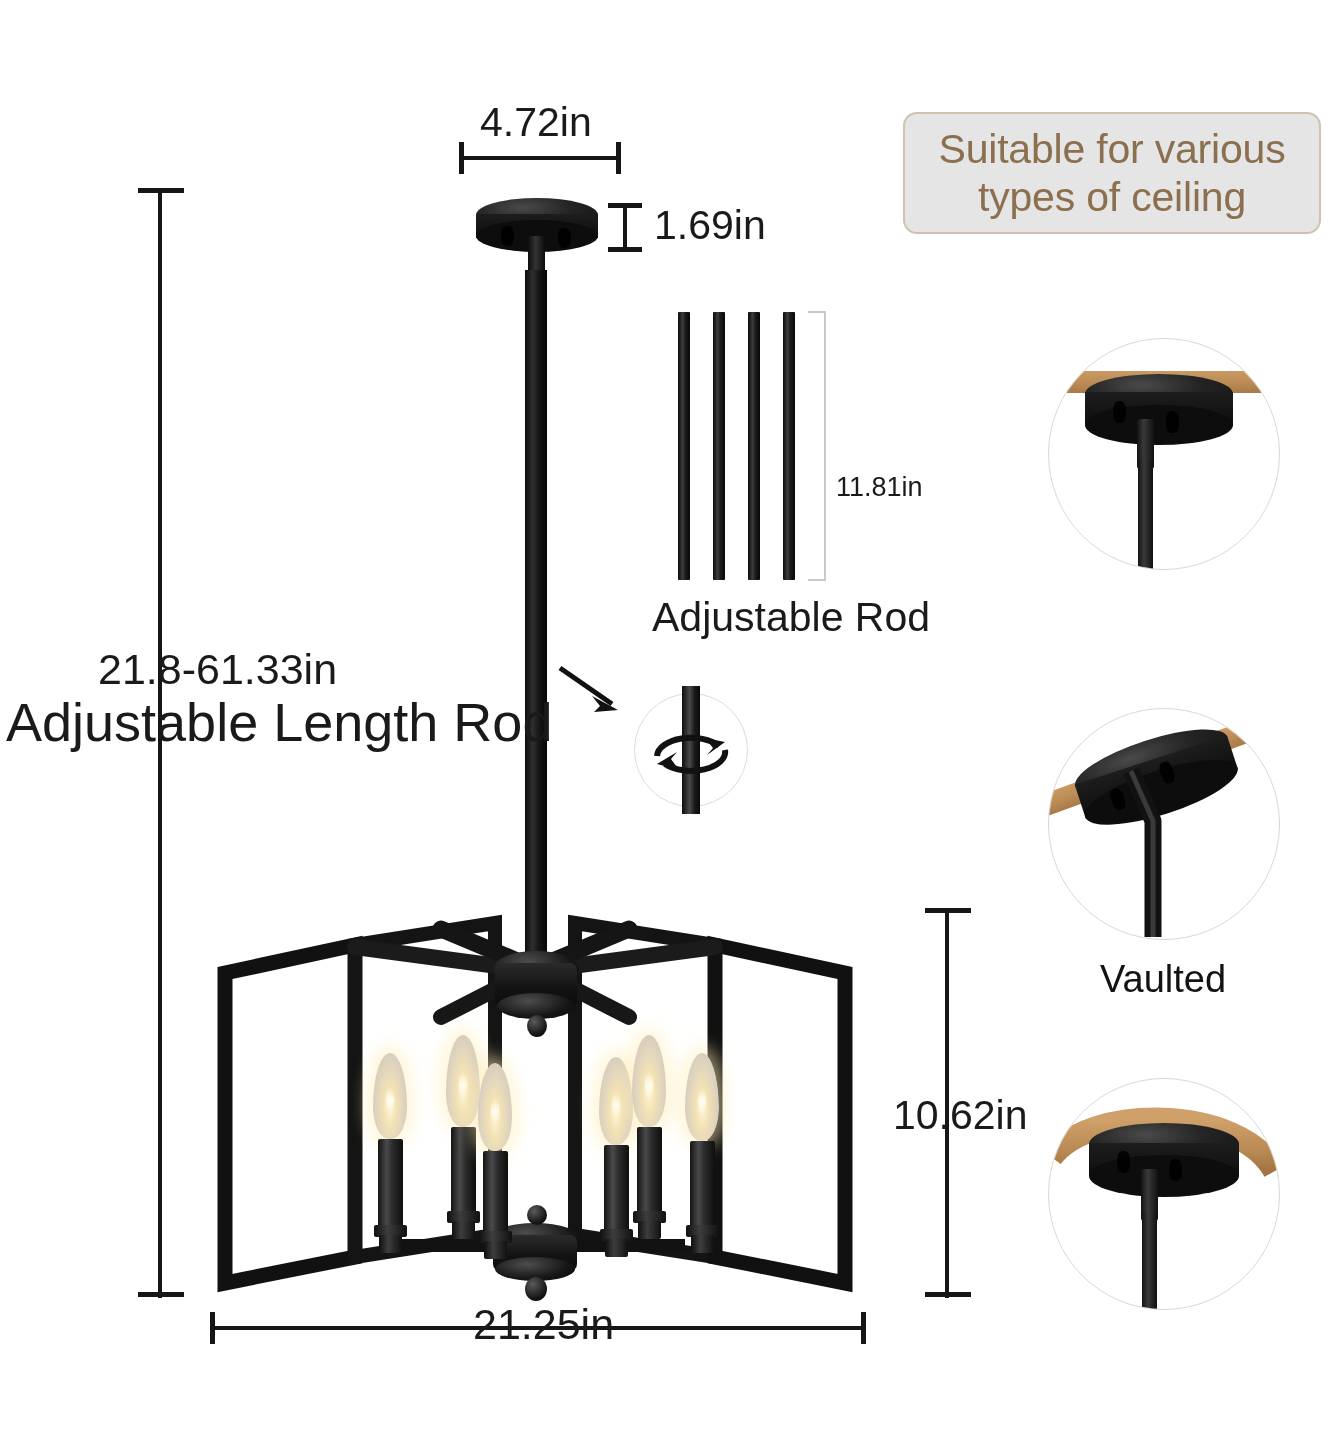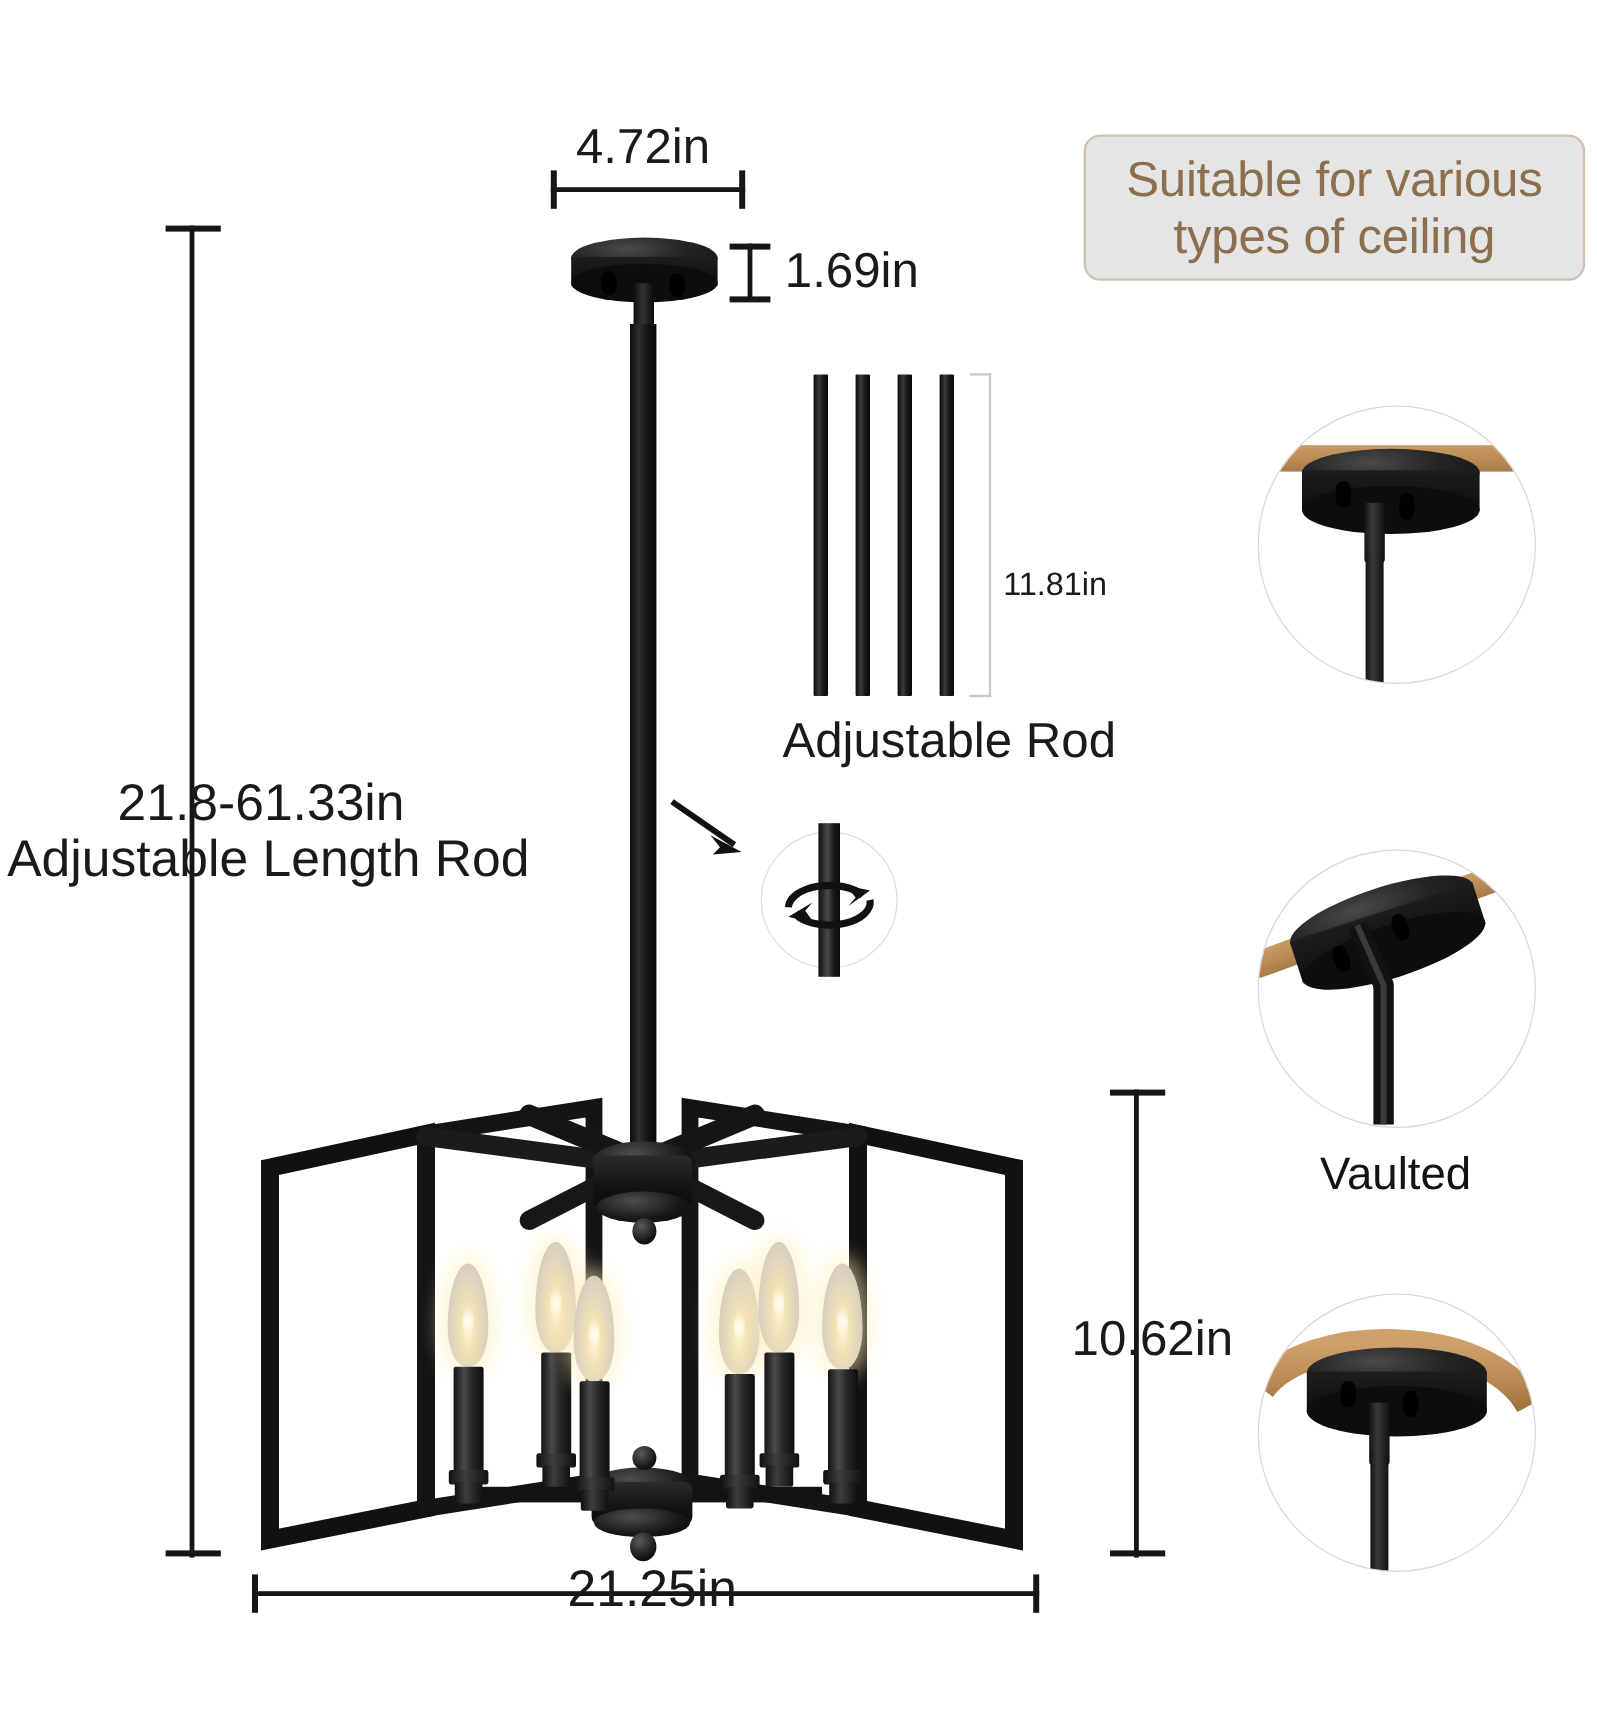--- a/index.html
+++ b/index.html
@@ -232,21 +232,21 @@
       <path d="M90 48 L70 44 L78 54 L72 61 Z" fill="#111"></path>
       <path d="M90 56 A34 19 0 0 1 30 70" stroke="#111" stroke-width="6" fill="none"></path>
       <path d="M22 70 L44 76 L36 65 L42 58 Z" fill="#111"></path>
     </svg>
   </div>
 
   <div class="abs cap-h" style="left:138px; top:188px; width:46px;"></div>
   <div class="abs dim-v-line" style="left:158px; top:188px; height:1110px;"></div>
   <div class="abs cap-h" style="left:138px; top:1292px; width:46px;"></div>
   <div class="abs label" style="left:98px; top:645px; font-size:43px;">21.8-61.33in</div>
-  <div class="abs label" style="left:6px; top:692px; font-size:43px;">Adjustable Length Rod</div>
+  <div class="abs label" style="left:6px; top:692px; font-size:54px;">Adjustable Length Rod</div>
 
   <div class="abs cap-h" style="left:925px; top:908px; width:46px;"></div>
   <div class="abs dim-v-line" style="left:945px; top:908px; height:390px;"></div>
   <div class="abs cap-h" style="left:925px; top:1292px; width:46px;"></div>
   <div class="abs label" style="left:893px; top:1093px; font-size:41px;">10.62in</div>
 
   <div class="abs dim-h-line" style="left:210px; top:1326px; width:656px;"></div>
   <div class="abs cap-v" style="left:210px; top:1312px; height:32px;"></div>
   <div class="abs cap-v" style="left:861px; top:1312px; height:32px;"></div>
   <div class="abs label" style="left:473px; top:1300px; font-size:43px;">21.25in</div>

